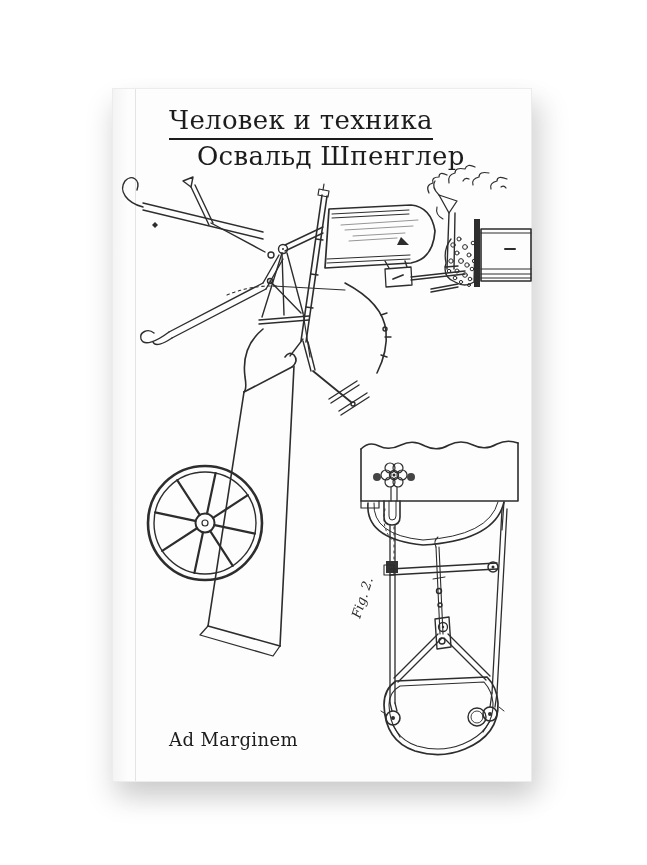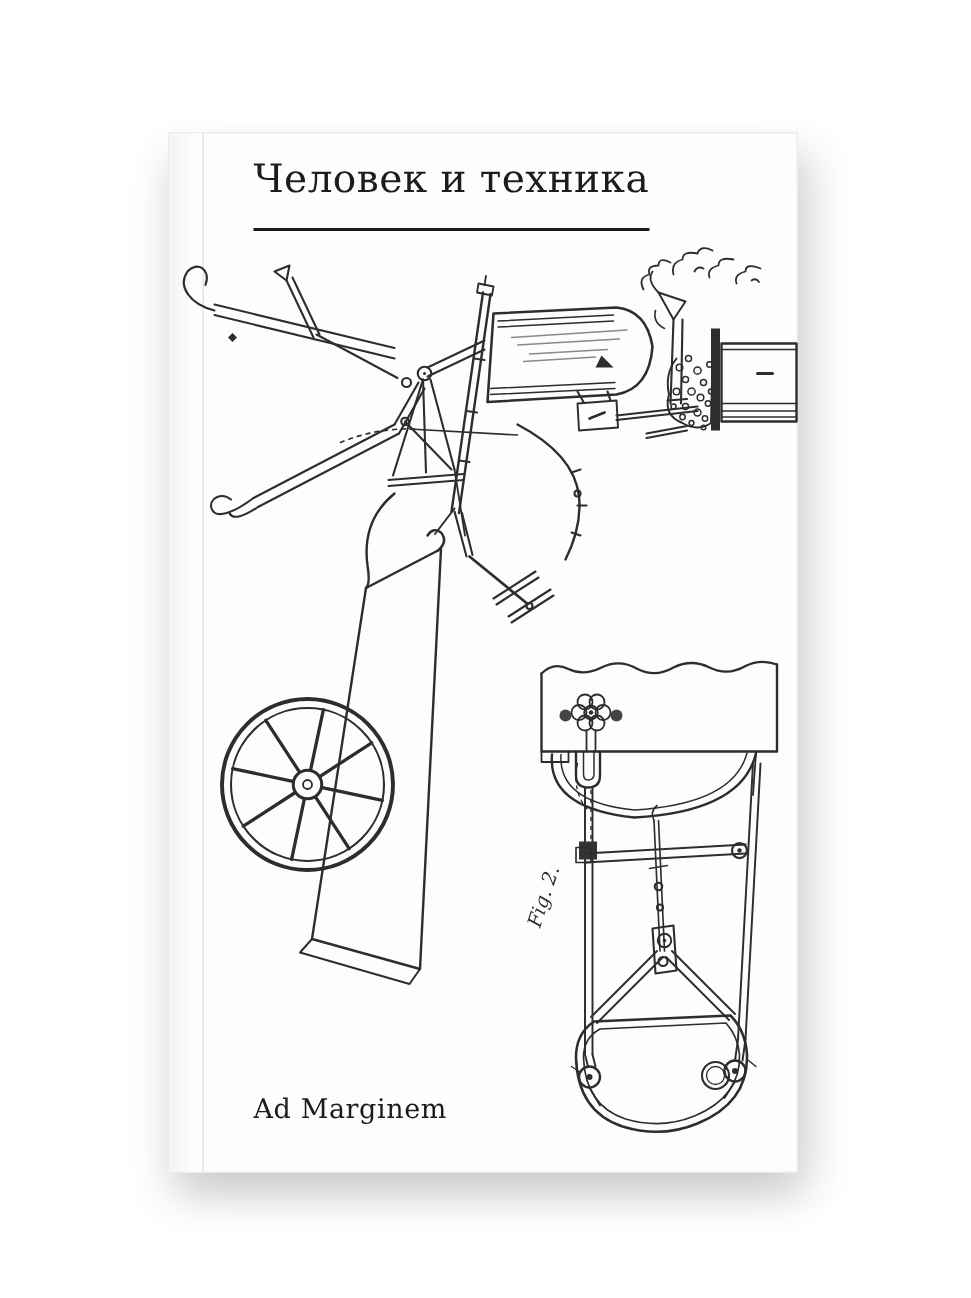--- a/index.html
+++ b/index.html
@@ -22,21 +22,21 @@
   .spine{
     position:absolute;left:0;top:0;bottom:0;width:22px;
     background:linear-gradient(to right,#f4f4f4,#fdfdfd 70%);
     border-right:1px solid #e4e4e4;
   }
   .title{
     position:absolute;left:56px;top:16px;margin:0;
     font-size:26px;font-weight:400;color:#1c1c1c;
     letter-spacing:.3px;
     border-bottom:2px solid #1c1c1c;
-    padding-bottom:17px;
+    padding-bottom:3px;
     white-space:nowrap;
   }
   .author{
     position:absolute;left:84px;top:52px;margin:0;
     font-size:26px;font-weight:400;color:#1c1c1c;
     letter-spacing:.3px;white-space:nowrap;
   }
   .publisher{
     position:absolute;left:56px;top:640px;
     font-size:18px;color:#1c1c1c;letter-spacing:.4px;white-space:nowrap;
@@ -44,20 +44,21 @@
   .art{position:absolute;left:0;top:0;width:420px;height:694px;}
 </style>
 </head>
 <body>
 
 <div class="page">
   <div class="cover">
     <div class="spine"></div>
 
     <h1 class="title">Человек и техника</h1>
+    <h2 class="author">Освальд Шпенглер</h2>
 
     <svg class="art" viewBox="0 0 420 694">
       <g fill="none" stroke="#2d2d2d" stroke-width="1.4" stroke-linecap="round" stroke-linejoin="round">
 
         <g>
           <path d="M30,114 L150,143"></path>
           <path d="M30,121 L150,150"></path>
           <path d="M30,118 C14,114 5,102 12,92 C18,85 28,90 24,101"></path>
           <path d="M42,133 L45,136 L42,139 L39,136 Z" fill="#2d2d2d" stroke="none"></path>
           <path d="M78,98 L96,136"></path>

